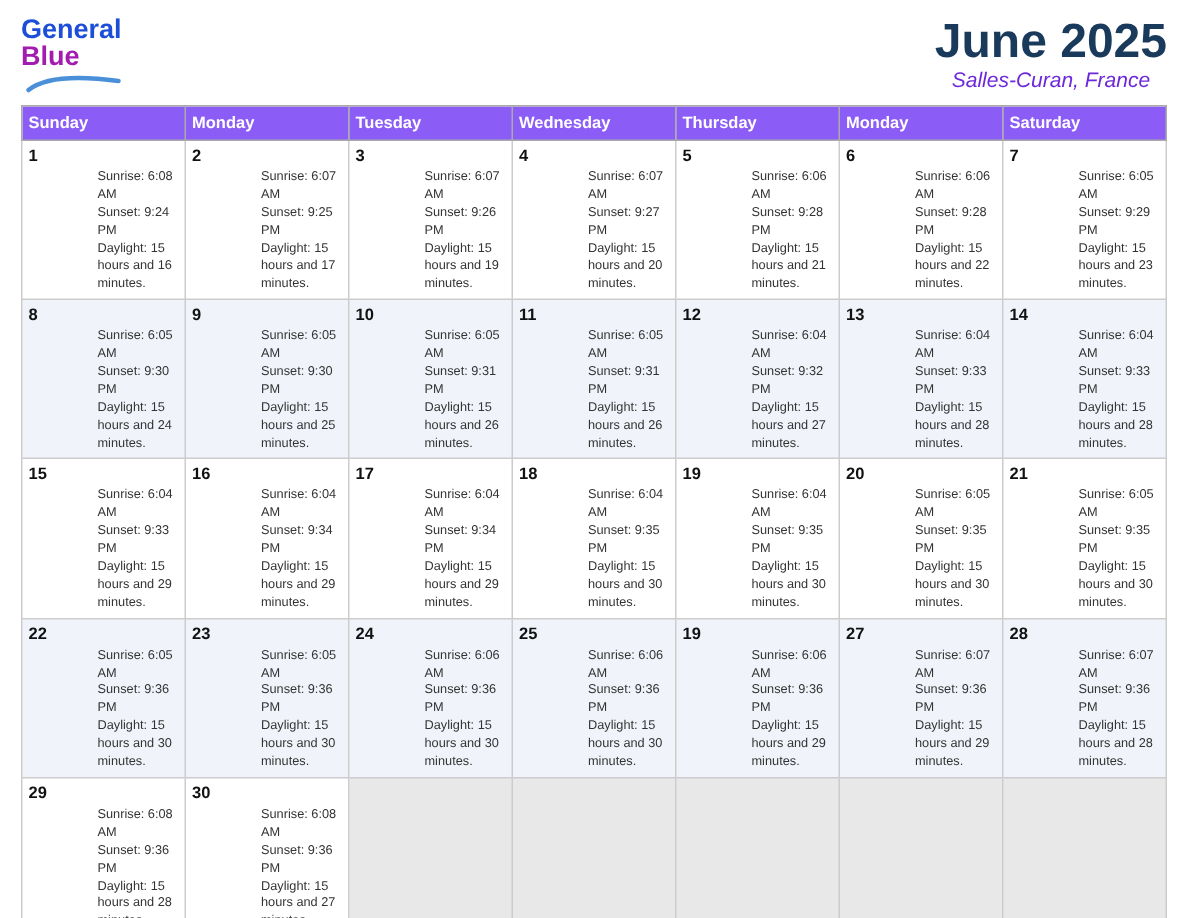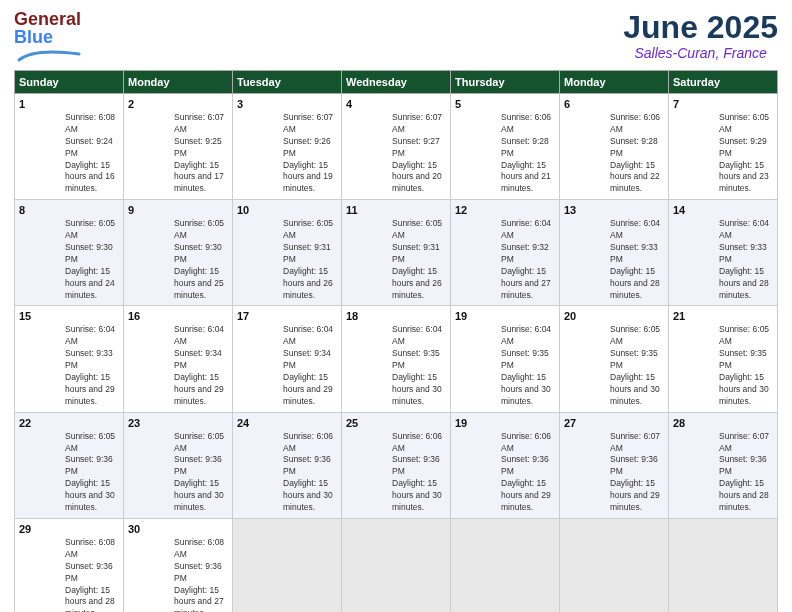--- a/index.html
+++ b/index.html
@@ -26,21 +26,21 @@
       flex-direction: column;
       align-items: flex-start;
     }
     .logo-text {
       font-size: 18px;
       font-weight: bold;
       color: #1a3a5c;
       line-height: 1;
     }
     .logo-text span {
-      color: #7f1d1d;
+      color: #1d4ed8;
     }
     .title-block {
       text-align: center;
     }
     .month-title {
       font-size: 32px;
       font-weight: bold;
       color: #1a3a5c;
       line-height: 1.1;
     }
@@ -48,21 +48,21 @@
       font-size: 14px;
       color: #6d28d9;
       font-style: italic;
     }
     table {
       width: 100%;
       border-collapse: collapse;
       font-size: 9.5px;
     }
     thead tr {
-      background: #14532d;
+      background: #8b5cf6;
       color: #fff;
     }
     thead th {
       padding: 5px 4px;
       text-align: left;
       font-size: 11px;
       font-weight: bold;
       border: 1px solid #aaa;
     }
     tbody tr {
@@ -98,21 +98,21 @@
     }
   </style>
 </head>
 <body>
 
 <div class="page">
   <div class="header">
     <div class="logo">
       <div class="logo-text">
         <span>General</span><br>
-        <span style="color:#3b82f6;">Blue</span>
+        <span style="color:#a21caf;">Blue</span>
       </div>
       <svg width="70" height="18" viewBox="0 0 70 18">
         <path d="M5,14 Q20,2 65,8" stroke="#4a90d9" stroke-width="3" fill="none" stroke-linecap="round"></path>
       </svg>
     </div>
     <div class="title-block">
       <div class="month-title">June 2025</div>
       <div class="location">Salles-Curan, France</div>
     </div>
   </div>

